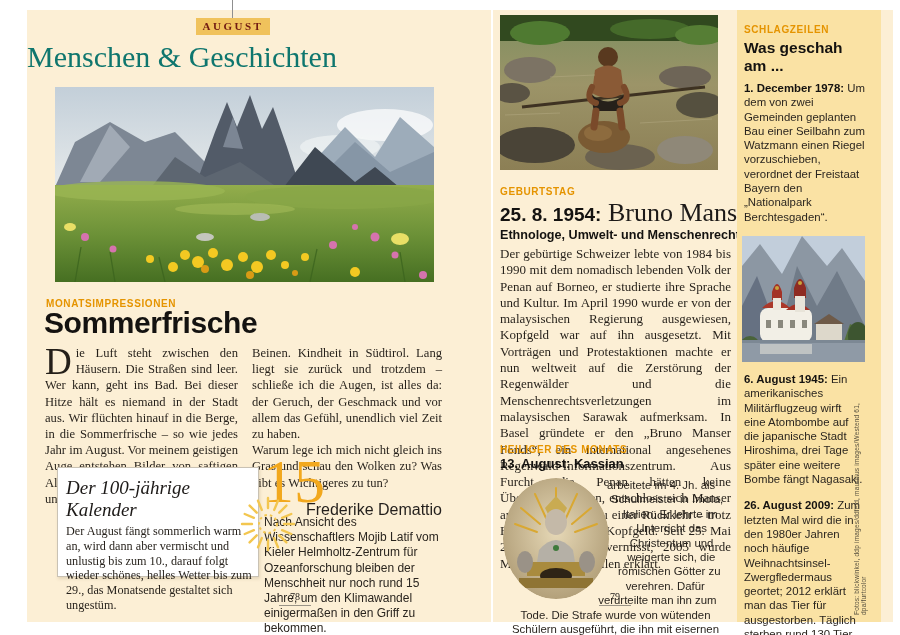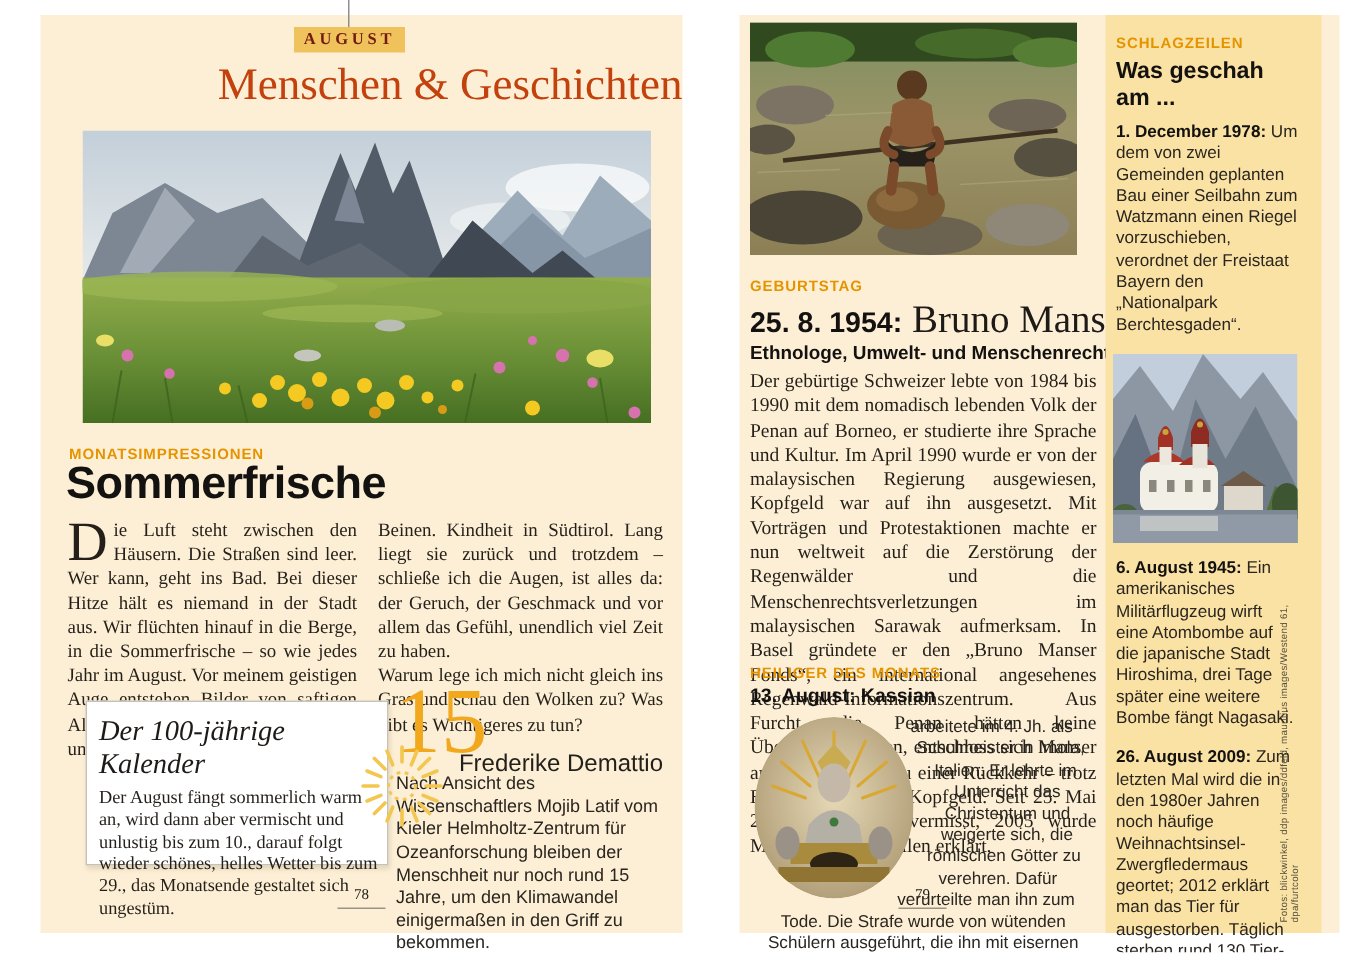--- a/index.html
+++ b/index.html
@@ -1,29 +1,29 @@
 <!DOCTYPE html>
 <html lang="de"><head>
 <meta charset="utf-8">
 <style>
   html,body{margin:0;padding:0;background:#ffffff;}
   .canvas{position:relative;width:900px;height:635px;background:#ffffff;overflow:hidden;
           font-family:"Liberation Sans",sans-serif;color:#231f1c;}
   .page{position:absolute;top:10px;height:612px;background:#FCEFD5;}
-  .page-left{left:27px;width:428px;}
+  .page-left{left:27px;width:428px;padding-left:36px;}
   .page-right{left:493px;width:400px;}
   .abs{position:absolute;}
 
   
   .tab-tick{position:absolute;left:205px;top:-10px;width:1px;height:28px;background:#8f8f8f;}
   .month-tab{position:absolute;left:169px;top:8px;width:74px;height:17px;background:#F0C25C;
              color:#721B12;font-family:"Liberation Serif",serif;font-weight:bold;font-size:11px;
              letter-spacing:2.5px;text-align:center;line-height:17px;}
-  .spread-title{position:absolute;left:0;top:30px;width:428px;text-align:right;
-                font-family:"Liberation Serif",serif;font-size:30px;color:#c2410c;}
+  .spread-title{position:absolute;left:0;top:30px;width:428px;text-align:left;
+                font-family:"Liberation Serif",serif;font-size:30px;color:#0f766e;}
   .photo{position:absolute;display:block;}
   .label-orange{font-size:10px;font-weight:bold;letter-spacing:.6px;color:#E59400;}
   .headline{position:absolute;left:17px;top:296px;font-size:30px;font-weight:bold;letter-spacing:-.4px;color:#141210;}
   .serif-body{font-family:"Liberation Serif",serif;font-size:12.6px;line-height:16.2px;text-align:justify;color:#241f19;}
   .col{position:absolute;top:335px;}
   .col1{left:18px;width:193px;}
   .col2{left:225px;width:190px;}
   .dropcap{float:left;font-family:"Liberation Serif",serif;font-size:37px;line-height:30px;
            padding:2px 4px 0 0;color:#241f19;}
   .author{text-align:right;font-family:"Liberation Sans",sans-serif;font-size:16px;margin-top:10px;}

